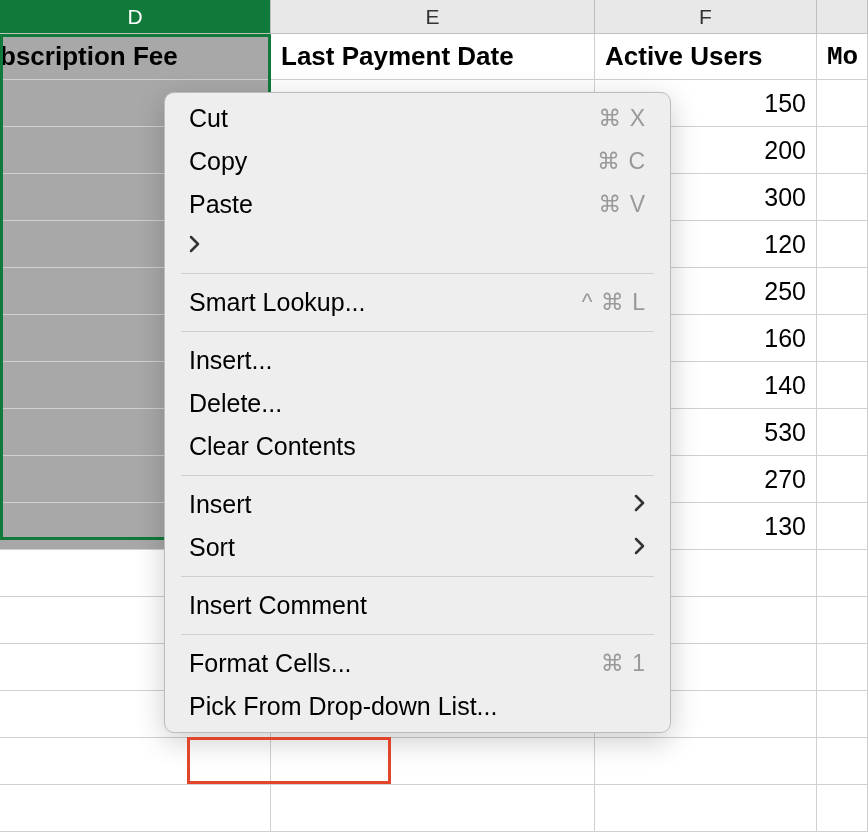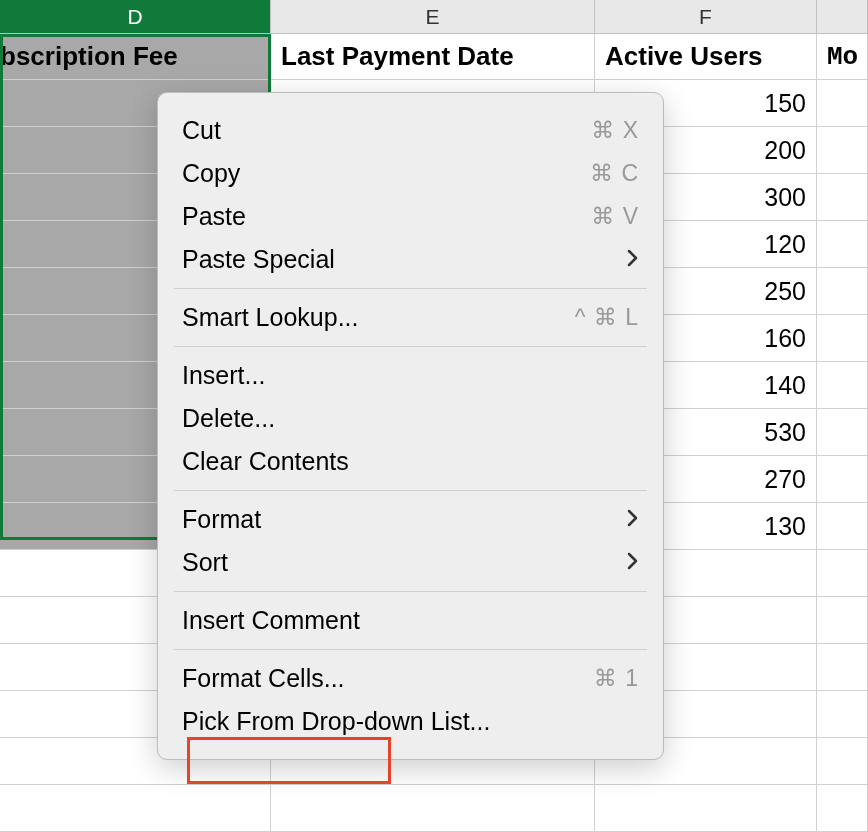--- a/index.html
+++ b/index.html
@@ -75,29 +75,29 @@
       left: 0;
       top: 34px;
       width: 271px;
       height: 506px;
       border: 3px solid #0f7a3a;
       pointer-events: none;
       z-index: 5;
     }
     .context-menu {
       position: absolute;
-      left: 157px;
+      left: 164px;
       top: 92px;
       width: 507px;
       background: #eeeeee;
       border: 1px solid #bcbcbc;
       border-radius: 10px;
       box-shadow: 0 8px 30px rgba(0,0,0,0.2);
       z-index: 10;
-      padding: 16px 0;
+      padding: 4px 0;
     }
     .menu-item {
       display: flex;
       align-items: center;
       justify-content: space-between;
       padding: 7px 24px;
       font-size: 25px;
       color: #000;
       cursor: default;
     }
@@ -254,21 +254,20 @@
   </div>
   <div class="menu-item">
     <span>Copy</span>
     <span class="shortcut">⌘ C</span>
   </div>
   <div class="menu-item">
     <span>Paste</span>
     <span class="shortcut">⌘ V</span>
   </div>
   <div class="menu-item">
-    <span>Paste Special</span>
     <span class="chevron">
       <svg width="12" height="18" viewBox="0 0 12 18">
           <path d="M2 2 L9 9 L2 16" stroke="#333" stroke-width="2.5" fill="none" stroke-linecap="round" stroke-linejoin="round"></path>
         </svg>
     </span>
   </div>
   <div class="menu-divider"></div>
   <div class="menu-item">
     <span>Smart Lookup...</span>
     <span class="shortcut">^ ⌘ L</span>
@@ -278,21 +277,21 @@
     <span>Insert...</span>
   </div>
   <div class="menu-item">
     <span>Delete...</span>
   </div>
   <div class="menu-item">
     <span>Clear Contents</span>
   </div>
   <div class="menu-divider"></div>
   <div class="menu-item">
-    <span>Format</span>
+    <span>Insert</span>
     <span class="chevron">
       <svg width="12" height="18" viewBox="0 0 12 18">
           <path d="M2 2 L9 9 L2 16" stroke="#333" stroke-width="2.5" fill="none" stroke-linecap="round" stroke-linejoin="round"></path>
         </svg>
     </span>
   </div>
   <div class="menu-item">
     <span>Sort</span>
     <span class="chevron">
       <svg width="12" height="18" viewBox="0 0 12 18">

